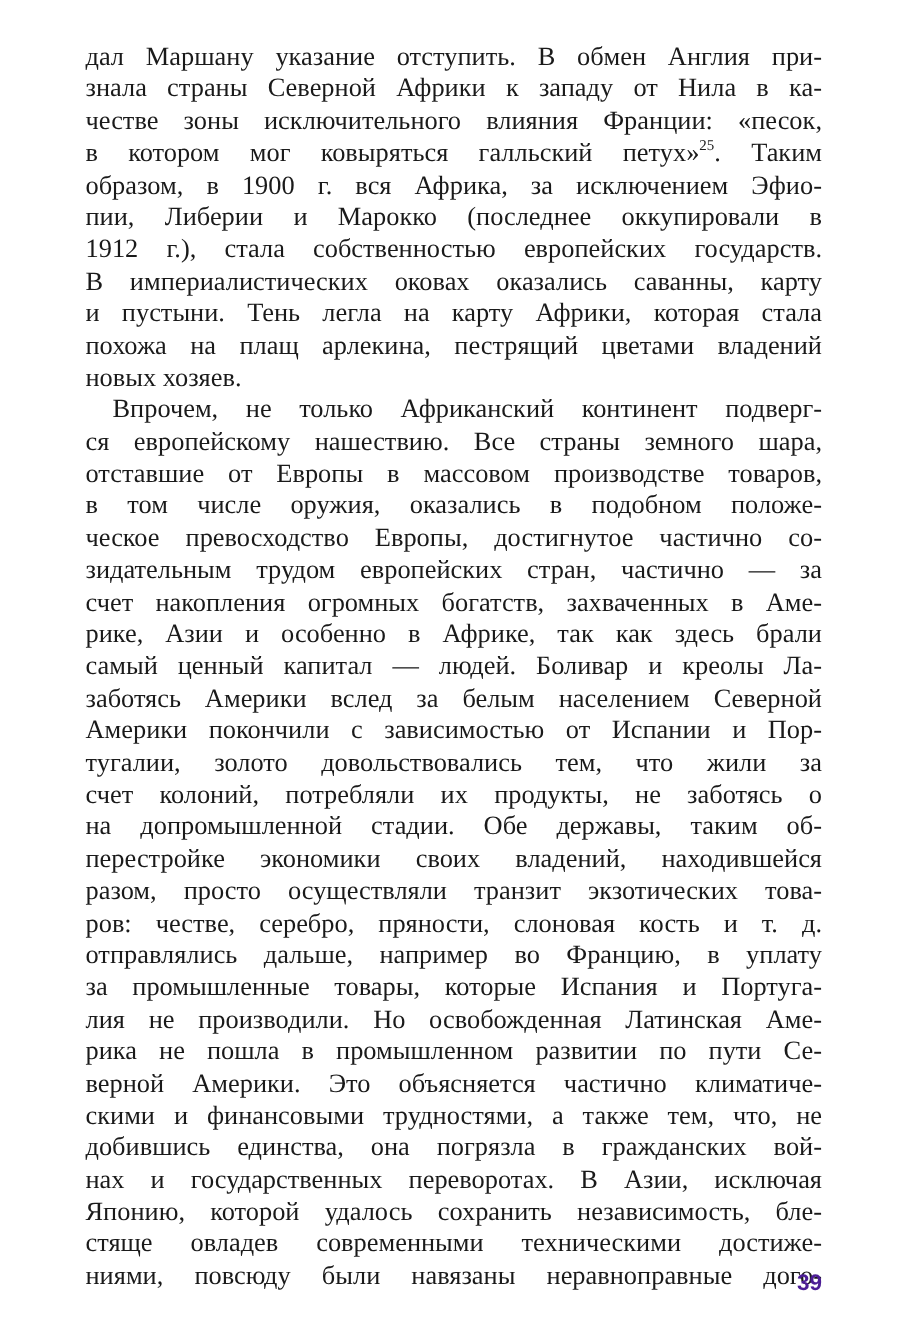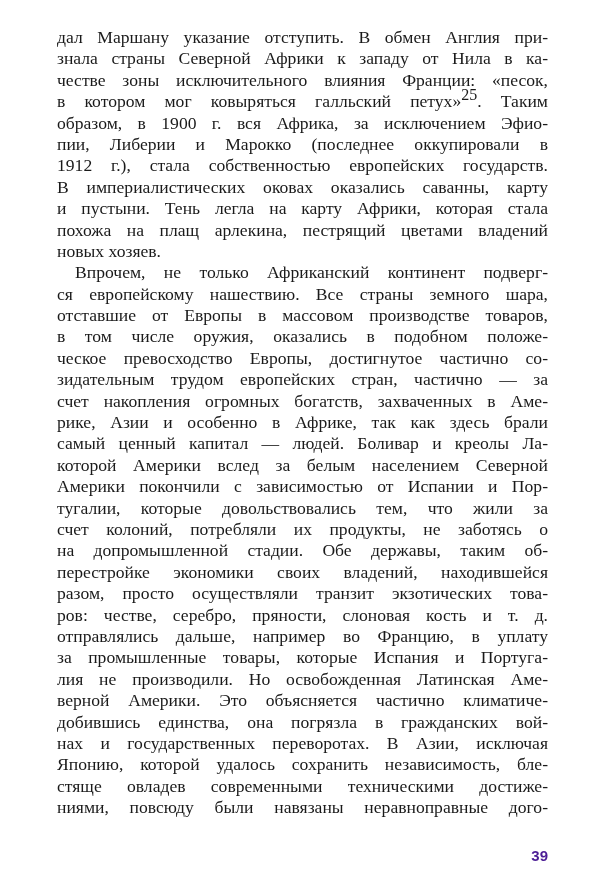--- a/index.html
+++ b/index.html
@@ -31,21 +31,21 @@
     height: 21.4px;
     overflow: visible;
   }
   .line.last {
     text-align-last: left;
   }
   .line.indent {
     padding-left: 18px;
   }
   sup {
-    font-size: 16px;
+    font-size: 10px;
     line-height: 0;
     vertical-align: 7px;
   }
   .page-number {
     position: absolute;
     left: 528px;
     top: 847px;
     width: 20px;
     text-align: right;
     font-family: "Liberation Sans", "DejaVu Sans", sans-serif;
@@ -74,32 +74,34 @@
   <div>
     <span class="line indent">Впрочем, не только Африканский континент подверг-</span>
     <span class="line">ся европейскому нашествию. Все страны земного шара,</span>
     <span class="line">отставшие от Европы в массовом производстве товаров,</span>
     <span class="line">в том числе оружия, оказались в подобном положе-</span>
     <span class="line">ческое превосходство Европы, достигнутое частично со-</span>
     <span class="line">зидательным трудом европейских стран, частично — за</span>
     <span class="line">счет накопления огромных богатств, захваченных в Аме-</span>
     <span class="line">рике, Азии и особенно в Африке, так как здесь брали</span>
     <span class="line">самый ценный капитал — людей. Боливар и креолы Ла-</span>
-    <span class="line">которой Америки вслед за белым населением Северной</span>
+    <span class="line">заботясь Америки вслед за белым населением Северной</span>
     <span class="line">Америки покончили с зависимостью от Испании и Пор-</span>
-    <span class="line">тугалии, которые довольствовались тем, что жили за</span>
+    <span class="line">тугалии, золото довольствовались тем, что жили за</span>
     <span class="line">счет колоний, потребляли их продукты, не заботясь о</span>
     <span class="line">на допромышленной стадии. Обе державы, таким об-</span>
     <span class="line">перестройке экономики своих владений, находившейся</span>
     <span class="line">разом, просто осуществляли транзит экзотических това-</span>
     <span class="line">ров: честве, серебро, пряности, слоновая кость и т. д.</span>
     <span class="line">отправлялись дальше, например во Францию, в уплату</span>
     <span class="line">за промышленные товары, которые Испания и Португа-</span>
     <span class="line">лия не производили. Но освобожденная Латинская Аме-</span>
+    <span class="line">рика не пошла в промышленном развитии по пути Се-</span>
     <span class="line">верной Америки. Это объясняется частично климатиче-</span>
+    <span class="line">скими и финансовыми трудностями, а также тем, что, не</span>
     <span class="line">добившись единства, она погрязла в гражданских вой-</span>
     <span class="line">нах и государственных переворотах. В Азии, исключая</span>
     <span class="line">Японию, которой удалось сохранить независимость, бле-</span>
     <span class="line">стяще овладев современными техническими достиже-</span>
     <span class="line">ниями, повсюду были навязаны неравноправные дого-</span>
 
   </div>
 </div>
 
 <div class="page-number">39</div>

